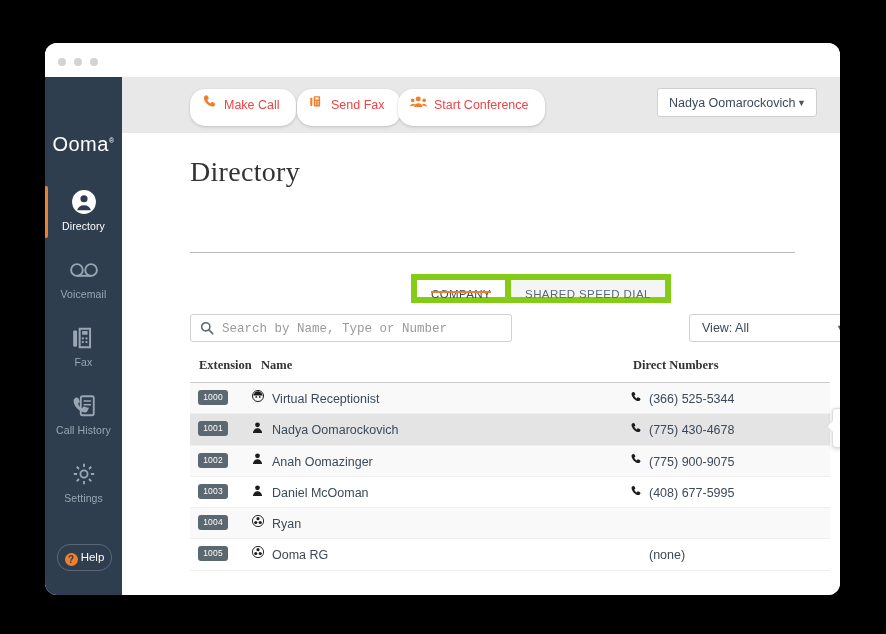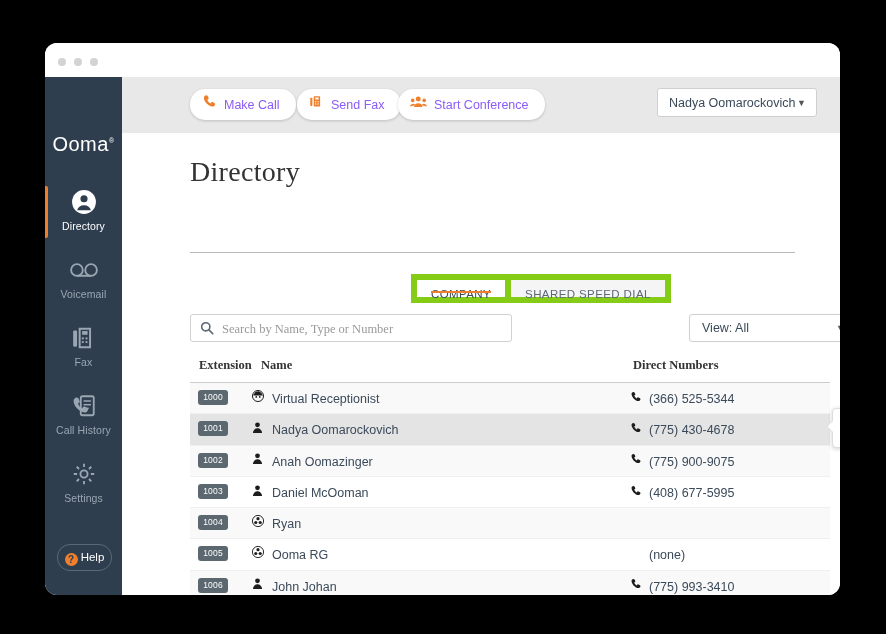--- a/index.html
+++ b/index.html
@@ -149,25 +149,25 @@
     position: absolute;
     left: 77px;
     top: 34px;
     width: 718px;
     height: 56px;
     background: #e8e8e8;
   }
   .action-pill {
     position: absolute;
     top: 12px;
-    height: 31px;
+    height: 37px;
     background: #ffffff;
     border-radius: 15px;
     box-shadow: 0 1px 3px rgba(0,0,0,0.18);
-    color: #8b5cf6;
+    color: #ef4444;
     font-size: 12.5px;
     line-height: 30px;
     padding: 0 16px 0 12px;
     white-space: nowrap;
     cursor: pointer;
   }
   .action-pill .pill-icon {
     display: inline-block;
     vertical-align: middle;
     margin-right: 7px;
@@ -282,21 +282,21 @@
     left: 9px; top: 6px;
   }
   #search-input {
     position: absolute;
     left: 29px;
     top: 0;
     width: 285px;
     height: 26px;
     border: none;
     outline: none;
-    font-family: Liberation Serif, serif;
+    font-family: Liberation Mono, monospace;
     font-size: 12.5px;
     color: #3b4a5a;
     background: transparent;
   }
   #search-input::placeholder { color: #9a9a9a; }
 
   #view-select {
     position: absolute;
     left: 567px;
     top: 181px;
@@ -648,30 +648,20 @@
             <div class="row even">
               <span class="cell-ext">1005</span>
               <span class="cell-name"><span class="entry-icon"><svg width="14" height="14" viewBox="0 0 24 24">
                     <circle cx="12" cy="12" r="9.6" fill="none" stroke="#1d1d1d" stroke-width="1.6"></circle>
                     <circle cx="12" cy="8" r="2.7" fill="#1d1d1d"></circle>
                     <circle cx="8.2" cy="14.6" r="2.7" fill="#1d1d1d"></circle>
                     <circle cx="15.8" cy="14.6" r="2.7" fill="#1d1d1d"></circle>
                   </svg></span><span class="entry-label">Ooma RG</span></span>
               <span class="cell-num none"><span class="num-label">(none)</span></span>
             </div>
-            <div class="row odd">
-              <span class="cell-ext">1006</span>
-              <span class="cell-name"><span class="entry-icon"><svg width="13" height="13" viewBox="0 0 24 24">
-                    <circle cx="12" cy="7" r="4.4" fill="#1d1d1d"></circle>
-                    <path d="M3.6 22a8.4 8.4 0 0 1 16.8 0z" fill="#1d1d1d"></path>
-                  </svg></span><span class="entry-label">John Johan</span></span>
-              <span class="cell-num"><span class="phone-icon"><svg width="12" height="12" viewBox="0 0 24 24">
-                    <path d="M4.2 3.1c1.9-2 4.3-1.4 5.2.4l1.1 2.4c.4.9.1 1.8-.7 2.3l-1.3.8c.9 2.7 2.8 4.8 5.3 6l.7-1.4c.5-.9 1.4-1.2 2.3-.8l2.5 1.1c1.9.9 2.4 3.3.3 5.2-3.5 3-9.4-.8-12.9-4.8C3.6 10.6 1.7 5.5 4.2 3.1z" fill="#1d1d1d"></path>
-                  </svg></span><span class="num-label">(775) 993-3410</span></span>
-            </div>
           </div>
       </div>
 
       <div id="call-popover">
         <span class="notch"></span>
         <span class="call-icon">
           <svg width="17" height="17" viewBox="0 0 24 24">
               <path d="M4.2 3.1c1.9-2 4.3-1.4 5.2.4l1.1 2.4c.4.9.1 1.8-.7 2.3l-1.3.8c.9 2.7 2.8 4.8 5.3 6l.7-1.4c.5-.9 1.4-1.2 2.3-.8l2.5 1.1c1.9.9 2.4 3.3.3 5.2-3.5 3-9.4-.8-12.9-4.8C3.6 10.6 1.7 5.5 4.2 3.1z" fill="#f07f2d"></path>
             </svg>
         </span>

